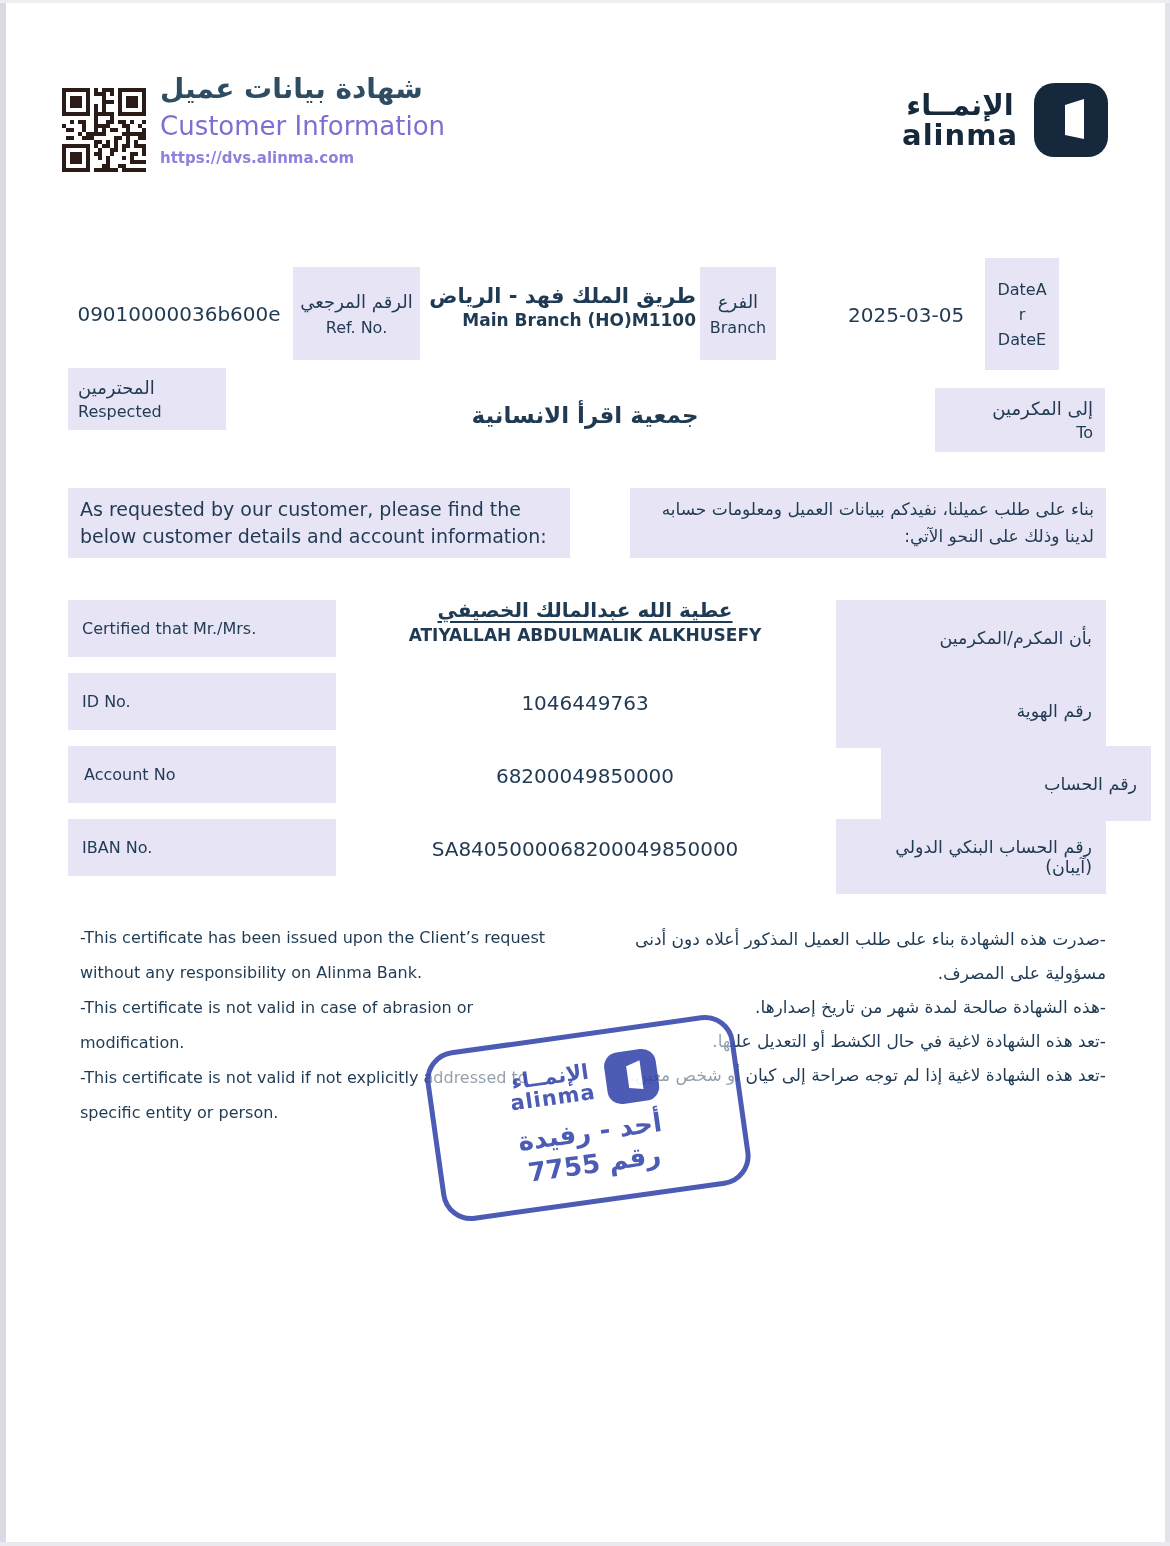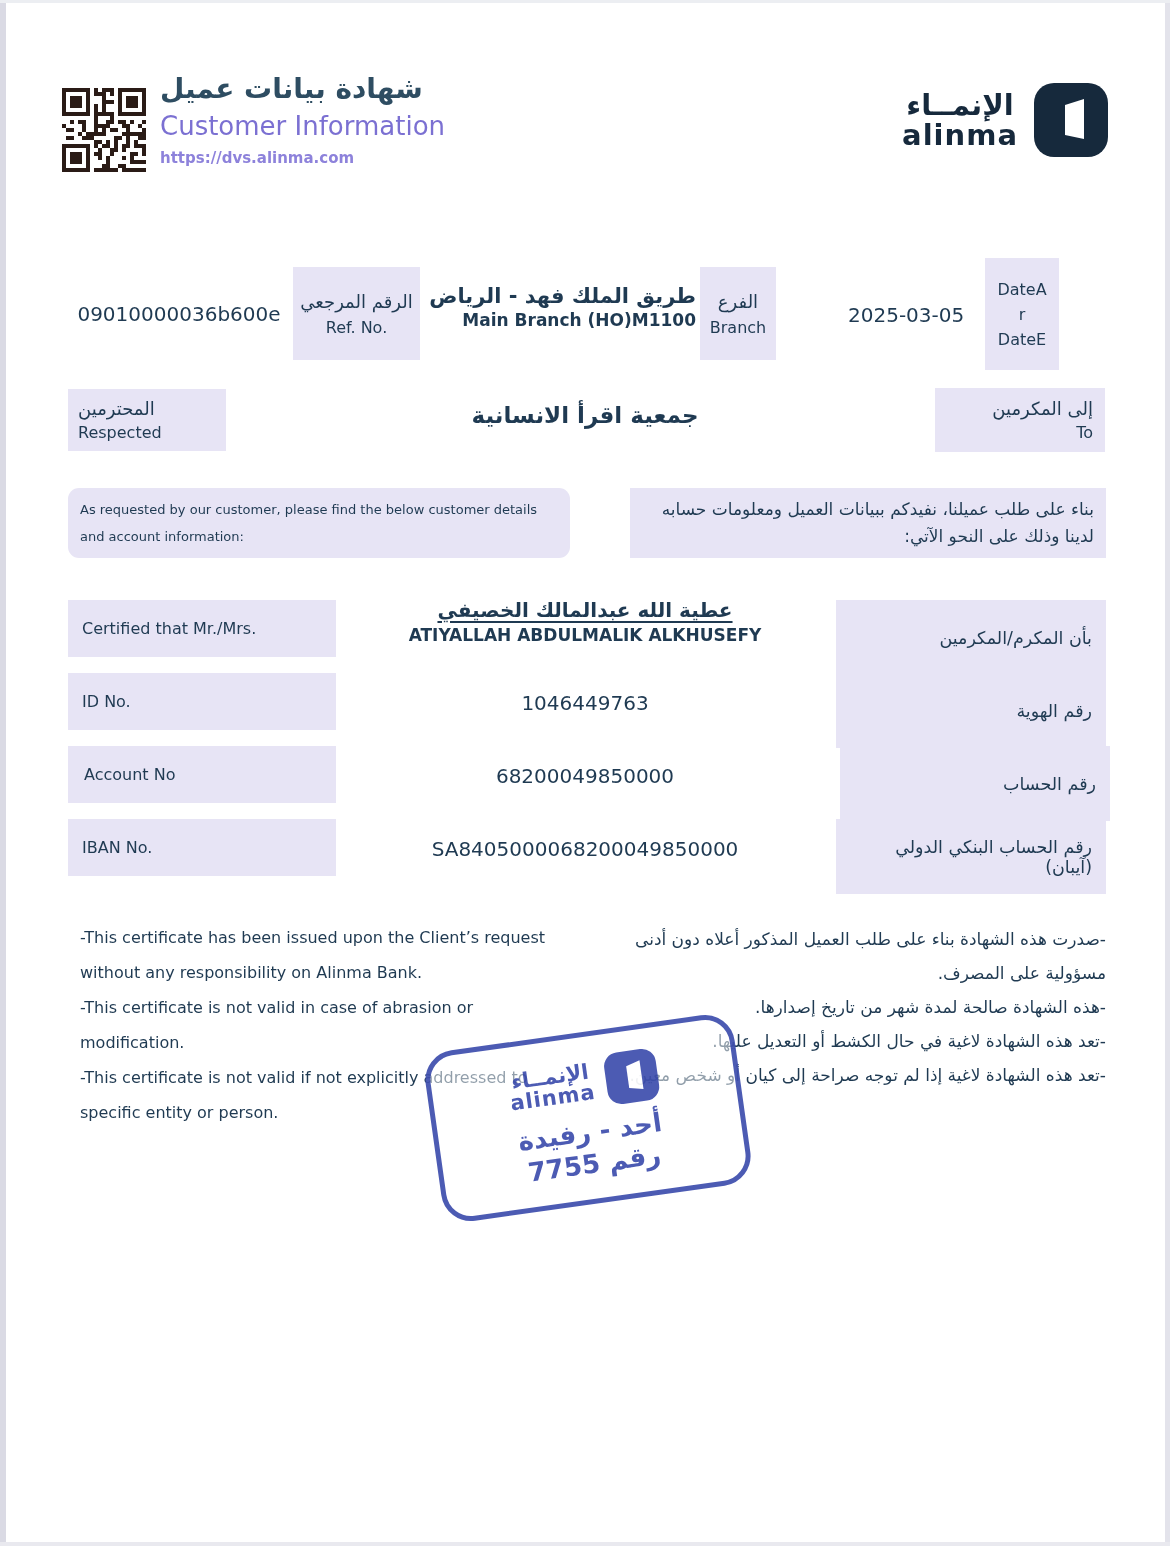--- a/index.html
+++ b/index.html
@@ -42,26 +42,26 @@
   .ref-value   { left:70px;  top:302px; width:218px; font-size:20px; text-align:center; }
   .ref-label   { left:293px; top:267px; width:127px; height:93px; gap:6px; }
   .branch-value{ left:424px; top:284px; width:272px; text-align:right; }
   .branch-ar   { font-size:21px; font-weight:bold; direction:rtl; }
   .branch-en   { font-size:17px; font-weight:bold; margin-top:2px; }
   .branch-label{ left:700px; top:267px; width:76px; height:93px; gap:6px; }
   .date-value  { left:848px; top:303px; width:130px; font-size:20px; text-align:left; }
   .date-label  { left:985px; top:258px; width:74px; height:112px; gap:6px; font-size:16px; }
 
   
-  .respected-box { left:68px; top:389px; width:158px; height:62px; padding:18px 10px; gap:4px; }
+  .respected-box { left:68px; top:368px; width:158px; height:62px; padding:18px 10px; gap:4px; }
   .recipient { left:335px; top:402px; width:500px; font-size:23px; font-weight:bold; direction:rtl; text-align:center; }
   .to-box { left:935px; top:388px; width:170px; height:64px; padding:6px 12px; gap:4px; text-align:right; }
 
   
-  .intro-en { left:68px; top:488px; width:502px; height:70px; padding:8px 12px; font-size:13px; line-height:27px;border-radius:11px; }
+  .intro-en { left:68px; top:488px; width:502px; height:70px; padding:8px 12px; font-size:19px; line-height:27px; }
   .intro-ar { left:630px; top:488px; width:476px; height:70px; padding:8px 12px; font-size:17px; line-height:27px; direction:rtl; text-align:right; }
 
   
   .drow-label-left  { width:268px; height:57px; padding:6px 14px; font-size:16px; justify-content:center; }
   .drow-label-right { width:270px; height:75px; padding:6px 14px; font-size:17.5px; justify-content:center; text-align:right; direction:rtl; }
   .drow-value { left:346px; width:478px; text-align:center; }
   .name-ar { font-size:20px; font-weight:bold; direction:rtl; text-decoration:underline; text-underline-offset:4px; }
   .name-en { font-size:17px; font-weight:bold; margin-top:3px; }
   .num-value { font-size:20px; }
 
@@ -293,21 +293,21 @@
     <div class="name-en">ATIYALLAH ABDULMALIK ALKHUSEFY</div>
   </div>
   <div class="abs lav lbox drow-label-right" style="left:836px; top:600px;">بأن المكرم/المكرمين</div>
 
   <div class="abs lav lbox drow-label-left" style="left:68px; top:673px;">ID No.</div>
   <div class="abs drow-value num-value" style="top:691px;">1046449763</div>
   <div class="abs lav lbox drow-label-right" style="left:836px; top:673px;">رقم الهوية</div>
 
   <div class="abs lav lbox drow-label-left" style="left:68px; top:746px;padding-left:16px;">Account No</div>
   <div class="abs drow-value num-value" style="top:764px;">68200049850000</div>
-  <div class="abs lav lbox drow-label-right" style="left:840px; top:746px;">رقم الحساب</div>
+  <div class="abs lav lbox drow-label-right" style="left:881px; top:746px;">رقم الحساب</div>
 
   <div class="abs lav lbox drow-label-left" style="left:68px; top:819px;">IBAN No.</div>
   <div class="abs drow-value num-value" style="top:837px;">SA8405000068200049850000</div>
   <div class="abs lav lbox drow-label-right" style="left:836px; top:819px;">رقم الحساب البنكي الدولي (آيبان)</div>
 
   <div class="abs notes-en">
     <div>-This certificate has been issued upon the Client’s request without any responsibility on Alinma Bank.</div>
     <div>-This certificate is not valid in case of abrasion or modification.</div>
     <div>-This certificate is not valid if not explicitly addressed to specific entity or person.</div>
   </div>

